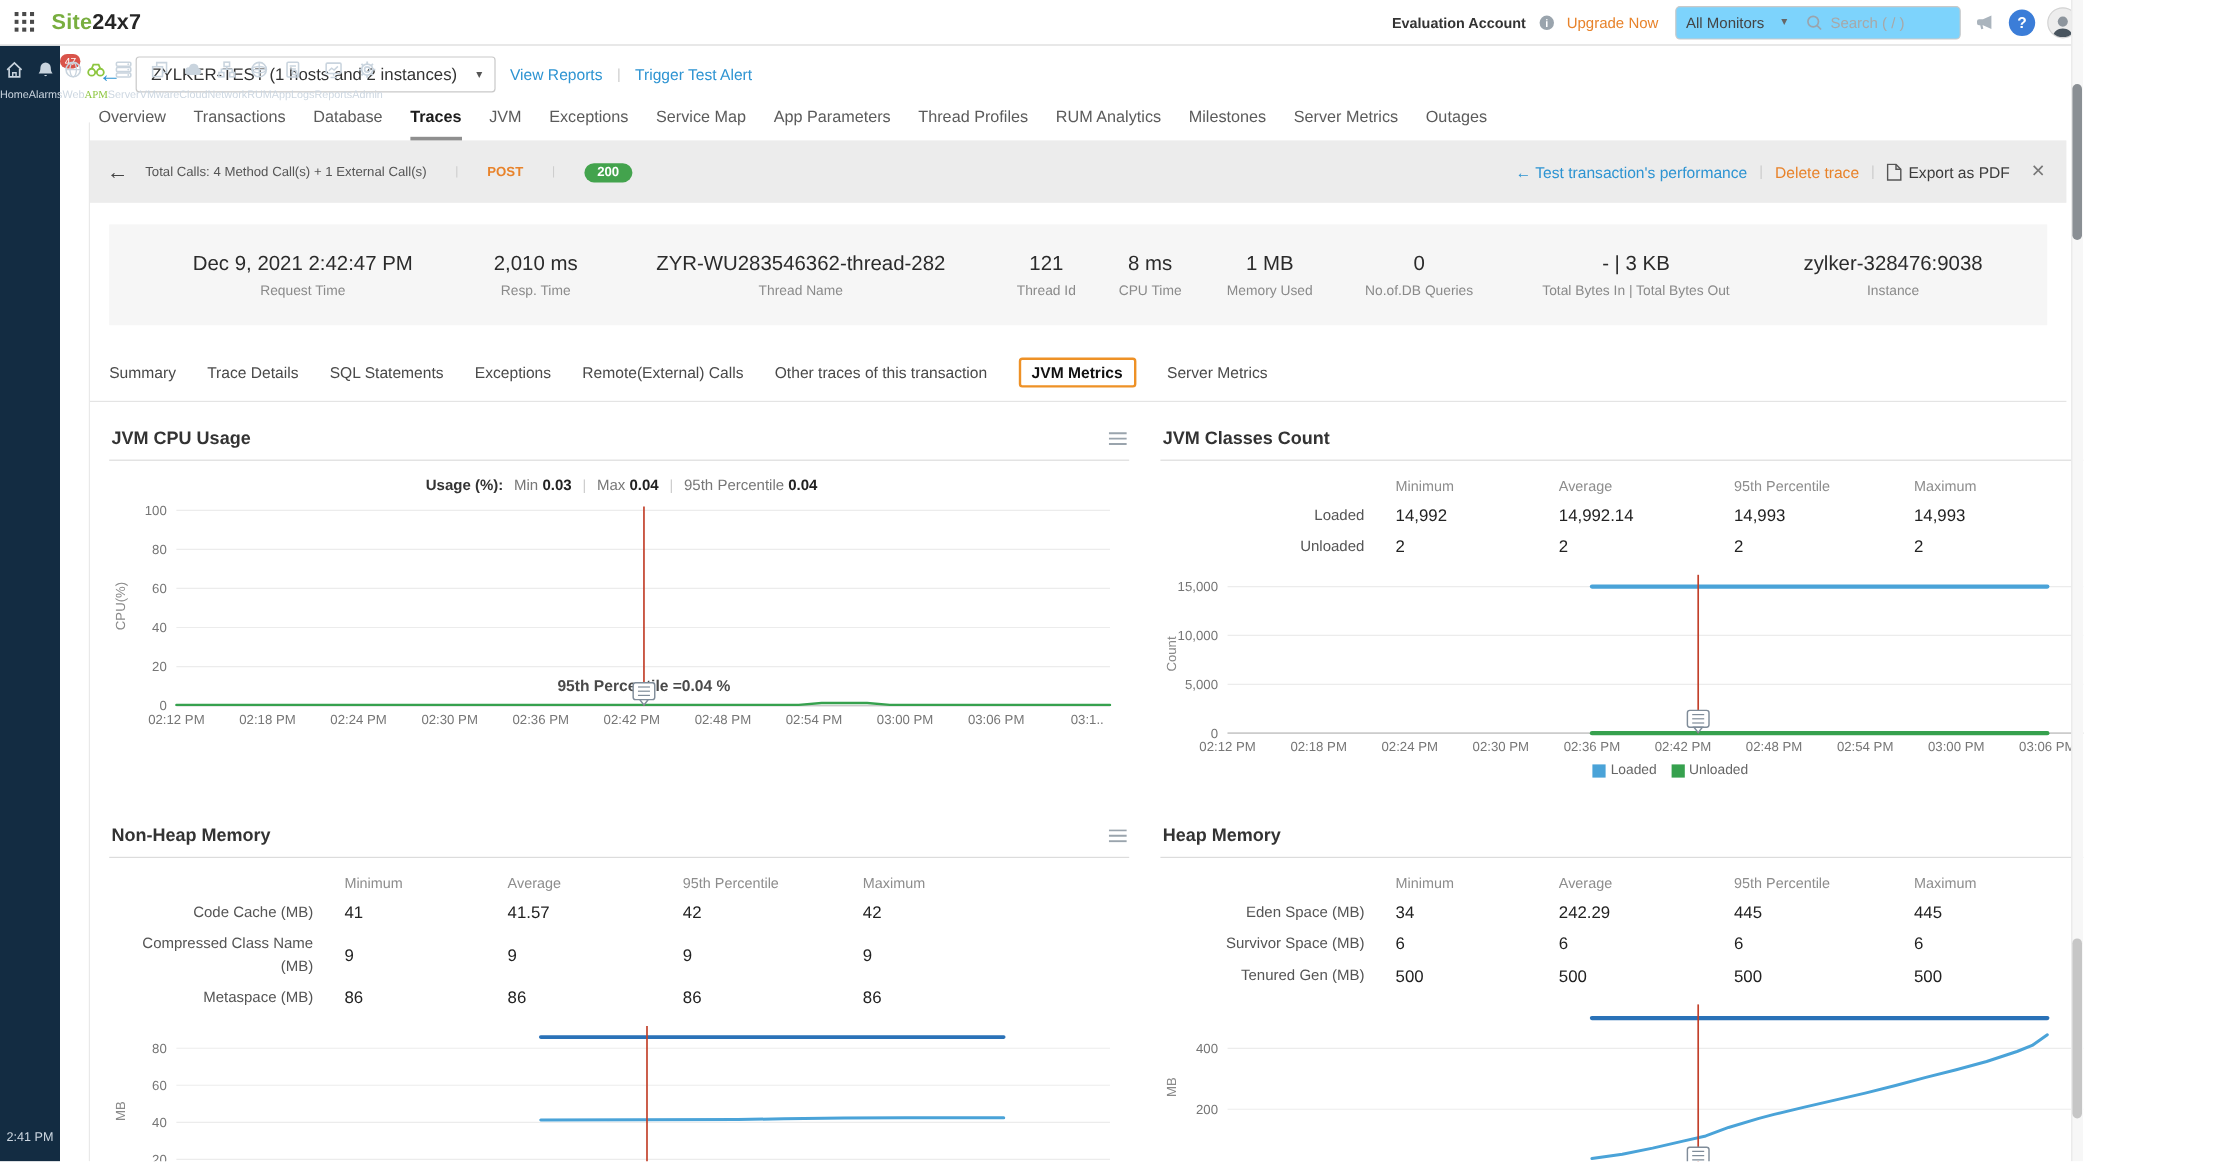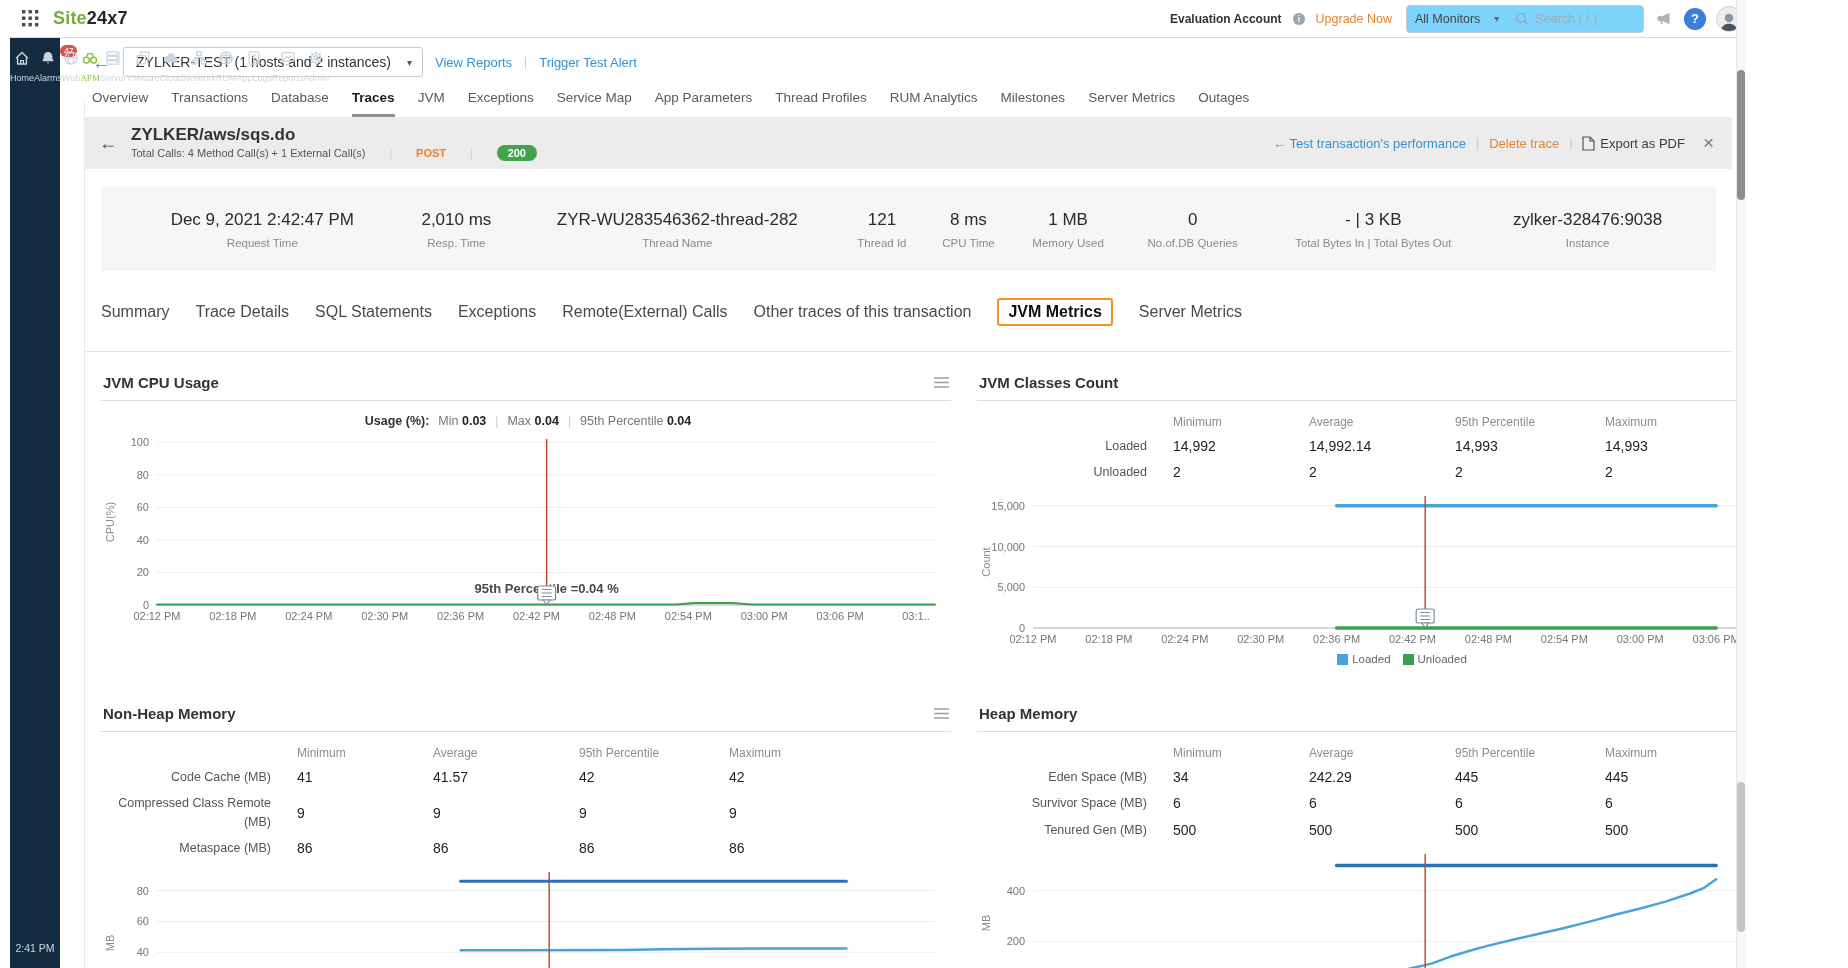--- a/index.html
+++ b/index.html
@@ -1,18 +1,18 @@
 <!DOCTYPE html>
 <html><head>
 <meta charset="utf-8">
 <style>
   * { margin:0; padding:0; box-sizing:border-box; }
   html,body { background:#fff; }
   body { font-family:"Liberation Sans","DejaVu Sans",sans-serif; }
-  #screen { position:relative; width:1736px; height:968px; background:#fff; overflow:hidden;margin-left:10px; }
+  #screen { position:relative; width:1736px; height:968px; background:#fff; overflow:hidden; }
 
   
   .topbar { position:absolute; top:0; left:0; right:0; height:38px; background:#fff;
             border-bottom:1px solid #d9d9d9; display:flex; align-items:center; z-index:30; }
   .grid-icon { margin:0 14px 0 12px; cursor:pointer; display:flex; }
   .logo { font-size:18px; font-weight:bold; letter-spacing:.2px; }
   .logo .lg-green { color:#78ae3f; }
   .logo .lg-dark { color:#262626; }
   .top-right { margin-left:auto; display:flex; align-items:center; gap:10px; padding-right:4px; }
   .acct { font-size:12px; font-weight:bold; color:#333; }
@@ -71,22 +71,22 @@
   .tb-del { color:#e8832b; cursor:pointer; }
   .tb-export { color:#3c3c3c; cursor:pointer; display:flex; align-items:center; gap:5px; }
   .tb-close { color:#777; font-size:19px; cursor:pointer; margin-left:8px; }
 
   .statsbar { margin:18px 16px 0; background:#f6f6f6; height:84px; display:flex; align-items:center;
               padding:0 26px; }
   .stat { text-align:center; }
   .stat .sv { font-size:17px; color:#2b2b2b; }
   .stat .sl { font-size:11.5px; color:#8a8a8a; margin-top:7px; }
 
-  .subtabs { display:flex; align-items:center; gap:26px; margin-top:27px; padding:0 0 25px 16px;
-             border-bottom:1px solid #e4e4e4; font-size:16px; color:#4a4a4a; }
+  .subtabs { display:flex; align-items:center; gap:26px; margin-top:27px; padding:0 0 11px 16px;
+             border-bottom:1px solid #e4e4e4; font-size:13px; color:#4a4a4a; }
   .subtab { cursor:pointer; white-space:nowrap; }
   .subtab.active { font-weight:bold; color:#111; border:2px solid #ee9126; border-radius:3px;
                    padding:3px 9px; }
 
   .panels { display:grid; grid-template-columns:1fr 1fr; column-gap:26px; row-gap:30px;
             padding:12px 12px 0 16px; }
   .panel-header { display:flex; justify-content:space-between; align-items:center;
                   padding:10px 2px 9px; border-bottom:1px solid #dcdcdc; }
   .panel-title { font-size:15px; font-weight:bold; color:#333; }
   .burger { cursor:pointer; display:flex; }
@@ -325,21 +325,20 @@
         <span class="tab">RUM Analytics</span>
         <span class="tab">Milestones</span>
         <span class="tab">Server Metrics</span>
         <span class="tab">Outages</span>
       </nav>
 
     <section class="overlay">
       <div class="traceband">
         <span class="tb-back">←</span>
         <div>
-          <div class="tb-title">ZYLKER/aws/sqs.do</div>
           <div class="tb-sub">
             <span>Total Calls: 4 Method Call(s) + 1 External Call(s)</span>
             <span class="pipe-sm">|</span>
             <span class="tb-method">POST</span>
             <span class="pipe-sm">|</span>
             <span class="tb-status">200</span>
           </div>
         </div>
         <div class="tb-right">
           <span class="tb-perf">← <span>Test transaction's performance</span></span>
@@ -562,21 +561,21 @@
                 <div class="thead-c">Maximum</div>
               </div>
               <div class="trow">
                 <div class="tlabel">Code Cache (MB)</div>
                 <div class="tval">41</div>
                 <div class="tval">41.57</div>
                 <div class="tval">42</div>
                 <div class="tval">42</div>
               </div>
               <div class="trow">
-                <div class="tlabel">Compressed Class Remote (MB)</div>
+                <div class="tlabel">Compressed Class Name (MB)</div>
                 <div class="tval">9</div>
                 <div class="tval">9</div>
                 <div class="tval">9</div>
                 <div class="tval">9</div>
               </div>
               <div class="trow">
                 <div class="tlabel">Metaspace (MB)</div>
                 <div class="tval">86</div>
                 <div class="tval">86</div>
                 <div class="tval">86</div>

